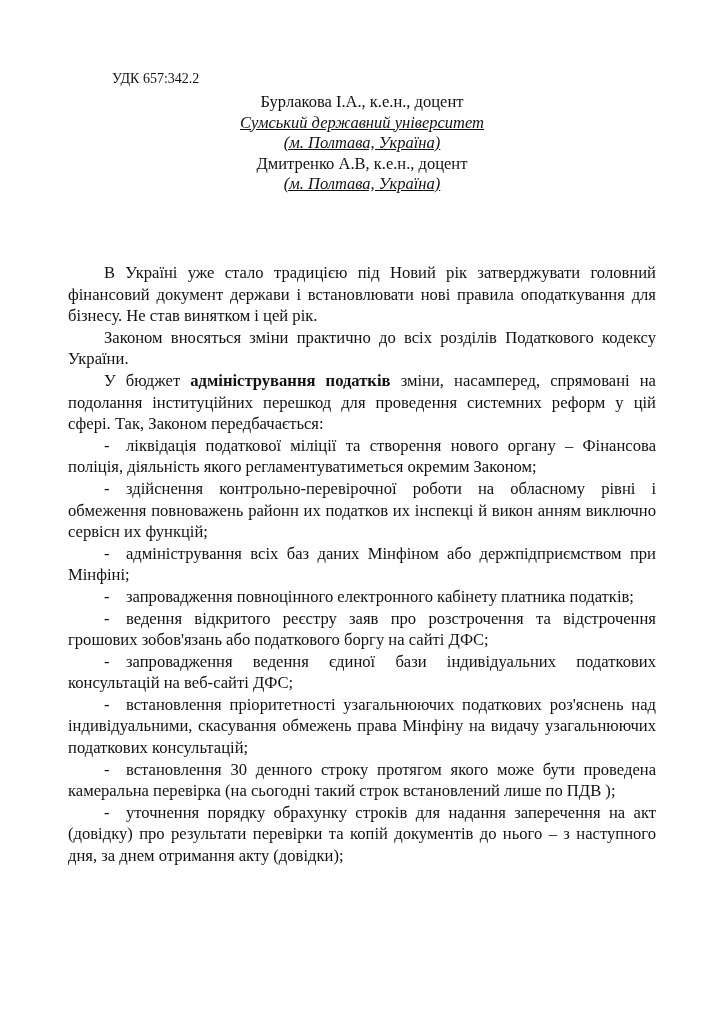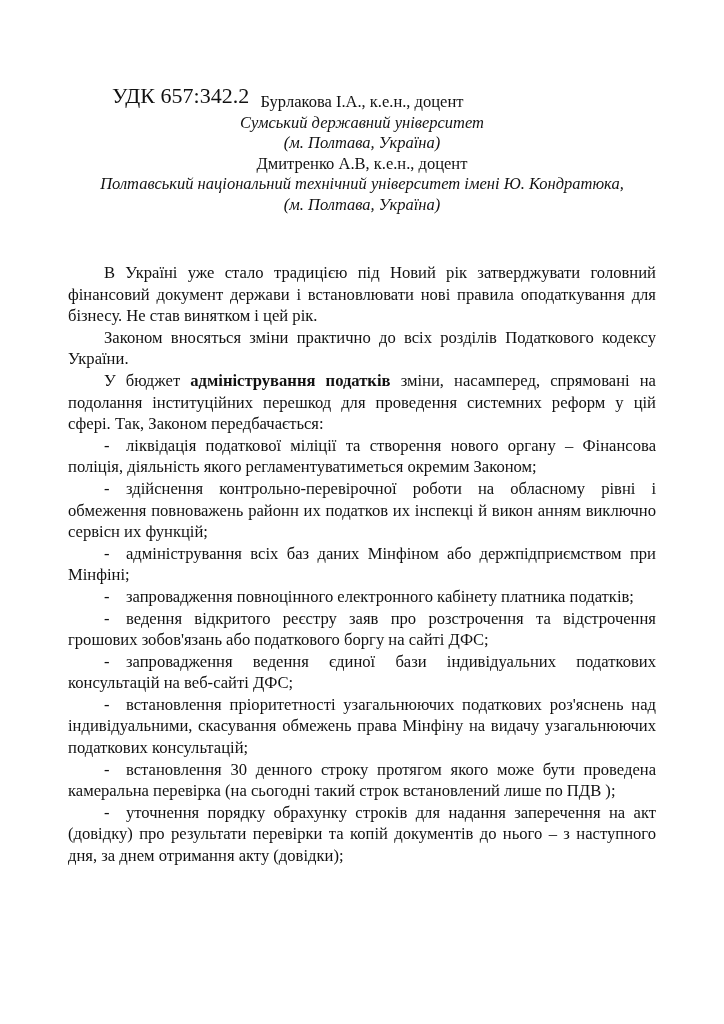--- a/index.html
+++ b/index.html
@@ -1,42 +1,41 @@
 <!DOCTYPE html>
 <html><head>
 <meta charset="utf-8">
 <style>
   html, body { margin: 0; padding: 0; background: #ffffff; }
   body { width: 724px; height: 1024px; overflow: hidden; position: relative;
          font-family: "Liberation Serif", "DejaVu Serif", serif; color: #111; }
   .page { position: absolute; left: 0; top: 0; width: 724px; height: 1024px; background: #fff; }
-  .udk { position: absolute; left: 112px; top: 86px; font-size: 22px; line-height: 20px; }
+  .udk { position: absolute; left: 112px; top: 69px; font-size: 14px; line-height: 20px; }
   .authors { position: absolute; left: 68px; width: 588px; top: 92px; text-align: center; font-size: 16.5px; line-height: 20.5px; }
-  .authors .it { font-style: italic; }
+  .authors .it { font-style: italic; text-decoration: underline; }
   .title { position: absolute; left: 68px; width: 588px; top: 227px; text-align: center;
            font-weight: bold; font-size: 16.5px; line-height: 22px; }
   .body { position: absolute; left: 68px; width: 588px; top: 262px; font-size: 16.6px; line-height: 21.6px; }
   .body p { margin: 0; text-align: justify; text-indent: 36px; }
   .body p.li { text-indent: 36px; }
   .body b { font-weight: bold; }
   .dash { display: inline-block; width: 22px; text-indent: 0; }
 </style>
 </head>
 <body>
 
 <div class="page">
 
   <div class="udk">УДК 657:342.2</div>
 
   <div class="authors">
     <div>Бурлакова І.А., к.е.н., доцент</div>
     <div class="it">Сумський державний університет</div>
     <div class="it">(м. Полтава, Україна)</div>
     <div>Дмитренко А.В, к.е.н., доцент</div>
-    <div class="it">Полтавський національний технічний університет імені Ю. Кондратюка,</div>
     <div class="it">(м. Полтава, Україна)</div>
   </div>
 
 
   <div class="body">
     <p>В Україні уже стало традицією під Новий рік затверджувати головний фінансовий документ держави і встановлювати нові правила оподаткування для бізнесу. Не став винятком і цей рік.</p>
     <p>Законом вносяться зміни практично до всіх розділів Податкового кодексу України.</p>
     <p><span>У бюджет </span><b>адміністрування податків</b><span> зміни, насамперед, спрямовані на подолання інституційних перешкод для проведення системних реформ у цій сфері. Так, Законом передбачається:</span></p>
 
     <p class="li"><span class="dash">-</span><span>ліквідація податкової міліції та створення нового органу – Фінансова поліція, діяльність якого регламентуватиметься окремим Законом;</span></p>

